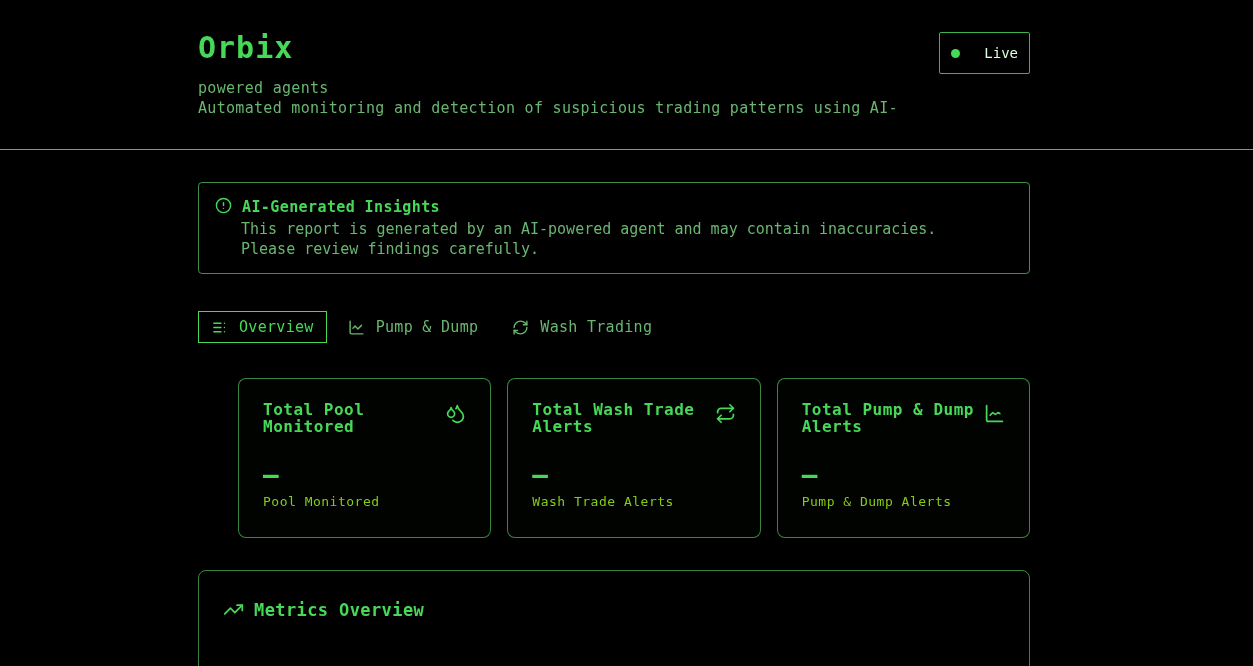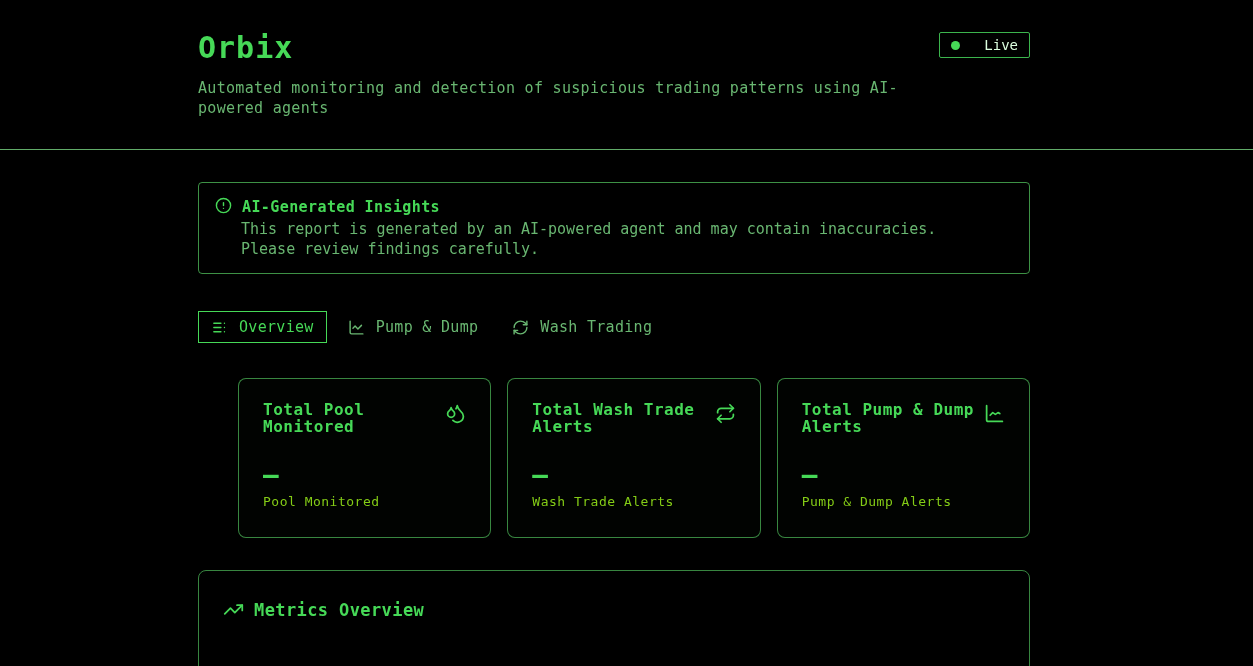--- a/index.html
+++ b/index.html
@@ -33,21 +33,21 @@
   }
   .app-subtitle span { display: block; }
   .live-badge {
     position: absolute;
     right: 0;
     top: 32px;
     display: flex;
     align-items: center;
     gap: 24px;
     border: 1px solid #3cb44d;
-    padding: 4px 11px;
+    padding: 12px 11px;
     font-size: 14px;
     color: #ddffe0;
     border-radius: 2px;
   }
   .live-dot {
     width: 9px; height: 9px;
     border-radius: 50%;
     background: #46d957;
     display: inline-block;
   }
@@ -176,22 +176,22 @@
   .icon20 { width: 21px; height: 21px; }
   svg { display: block; }
 </style>
 </head>
 <body>
 
 <header class="page-header">
   <div class="container">
     <h1 class="app-title">Orbix</h1>
     <p class="app-subtitle">
+      <span>powered agents</span>
       <span>Automated monitoring and detection of suspicious trading patterns using AI-</span>
-      <span>powered agents</span>
     </p>
     <div class="live-badge">
       <span class="live-dot"></span>
       <span>Live</span>
     </div>
   </div>
 </header>
 
 <main class="main">
   <div class="container">

